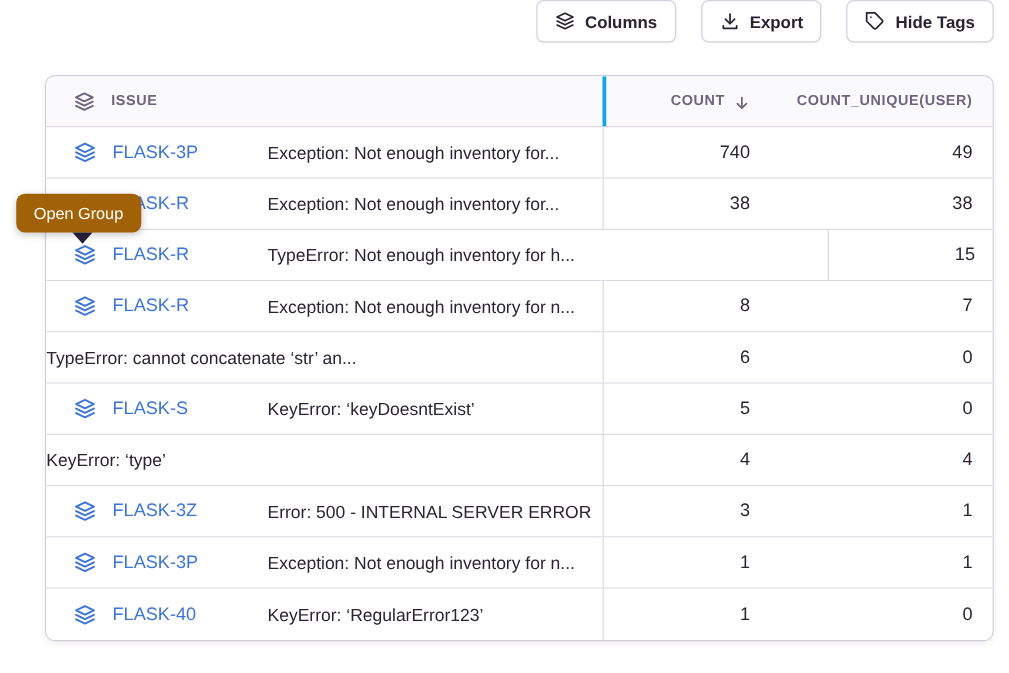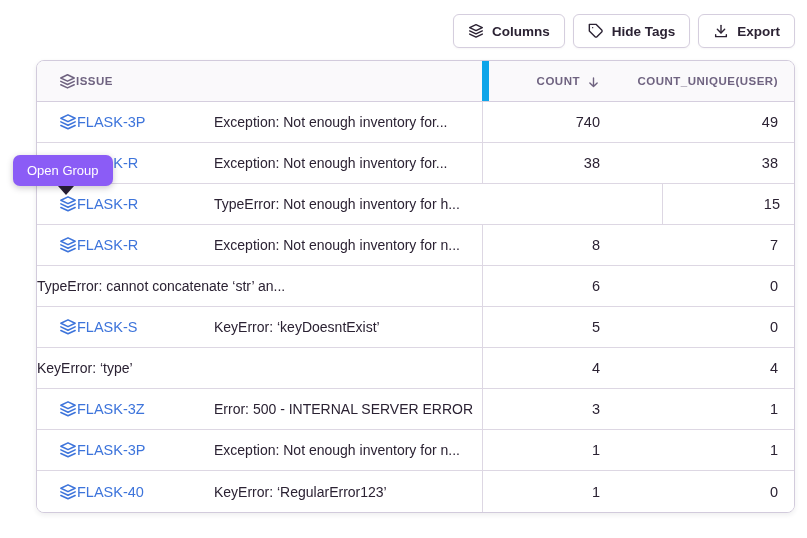--- a/index.html
+++ b/index.html
@@ -8,24 +8,24 @@
     background: #ffffff;
     font-family: "Liberation Sans", "DejaVu Sans", sans-serif;
     overflow: hidden;
     position: relative;
     color: #2b2233;
   }
 
   
   .toolbar {
     position: absolute;
-    top: 14px;
+    top: 0;
     right: 12px;
     display: flex;
-    gap: 8px;
+    gap: 20px;
   }
   .btn {
     display: flex;
     align-items: center;
     gap: 8px;
     height: 34px;
     padding: 0 14px;
     background: #ffffff;
     border: 1px solid #d5cede;
     border-radius: 6px;
@@ -68,20 +68,21 @@
     background: #ffffff;
   }
   .row:not(:last-child) { border-bottom: 1px solid #ddd7e3; }
 
   .cell-issue {
     width: 177px;
     flex: 0 0 auto;
     display: flex;
     align-items: center;
     padding-left: 22px;
+    gap: 13px;
     overflow: hidden;
   }
   .cell-message {
     flex: 1 1 auto;
     display: flex;
     align-items: center;
     font-size: 14px;
     color: #2b2233;
     white-space: nowrap;
     overflow: hidden;
@@ -89,21 +90,21 @@
   .cell-count {
     width: 132px;
     flex: 0 0 auto;
     display: flex;
     align-items: center;
     justify-content: flex-end;
     padding-right: 14px;
     border-left: 1px solid #ddd7e3;
     font-size: 14.5px;
   }
-  .thead .cell-count { border-left: 7px solid #0ea5e9; }
+  .thead .cell-count { border-left: 3px solid #0ea5e9; }
   .cell-unique {
     width: 180px;
     flex: 0 0 auto;
     display: flex;
     align-items: center;
     justify-content: flex-end;
     padding-right: 16px;
     font-size: 14.5px;
   }
   .thead .cell-count, .thead .cell-unique { font-size: 11.5px; gap: 4px; }
@@ -126,21 +127,21 @@
   }
   .header-stack { color: #6f6380; }
   .sort-icon { color: #6f6380; margin-left: 3px; position: relative; top: 1px; }
 
   
   .tooltip {
     position: absolute;
     left: 13px;
     top: 155px;
     z-index: 10;
-    background: #8b5cf6;
+    background: #a16207;
     color: #ffffff;
     font-size: 13px;
     font-weight: 400;
     padding: 8px 14px;
     border-radius: 7px;
     white-space: nowrap;
     box-shadow: 0 2px 6px rgba(43,34,51,0.25);
   }
   .tooltip::after {
     content: "";
@@ -185,29 +186,29 @@
 
 <div class="toolbar">
   <button class="btn">
     <svg width="16" height="16">
         <use href="#icon-stack"></use>
       </svg>
     <span>Columns</span>
   </button>
   <button class="btn">
     <svg width="16" height="16">
+        <use href="#icon-download"></use>
+      </svg>
+    <span>Export</span>
+  </button>
+  <button class="btn">
+    <svg width="16" height="16">
         <use href="#icon-tag"></use>
       </svg>
     <span>Hide Tags</span>
-  </button>
-  <button class="btn">
-    <svg width="16" height="16">
-        <use href="#icon-download"></use>
-      </svg>
-    <span>Export</span>
   </button>
 </div>
 
 <div class="grid">
   <div class="thead">
     <div class="cell-issue">
       <svg class="header-stack" width="17" height="17">
           <use href="#icon-stack"></use>
         </svg>
       <span>ISSUE</span>

